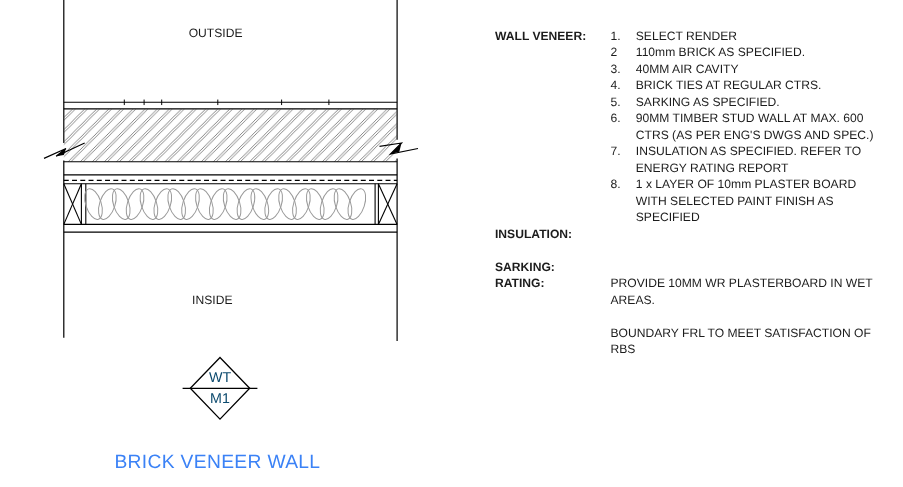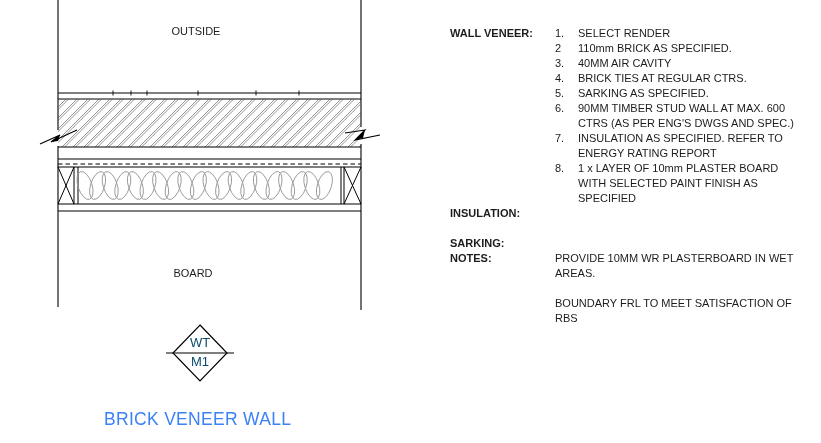--- a/index.html
+++ b/index.html
@@ -108,21 +108,21 @@
       <polygon points="355,140 365,130 363,138" fill="#000"></polygon>
     </g>
 
     <g>
       <polygon points="200,325 227,353 200,381 173,353" fill="#fff" stroke="#000" stroke-width="1.2"></polygon>
       <line x1="166" y1="353" x2="234" y2="353" stroke="#000" stroke-width="1.2"></line>
     </g>
   </svg>
 
   <div class="lbl ctr" style="left:156px;top:24px;width:80px;">OUTSIDE</div>
-  <div class="lbl ctr" style="left:153px;top:266px;width:80px;">BOARD</div>
+  <div class="lbl ctr" style="left:153px;top:266px;width:80px;">INSIDE</div>
 
   <div class="sym-txt" style="left:173px;top:336px;">WT</div>
   <div class="sym-txt" style="left:173px;top:355px;">M1</div>
 
   <div class="title">BRICK VENEER WALL</div>
 
   <div class="side-label" style="top:26px;">WALL VENEER:</div>
 
   <div class="col-list">
 
@@ -169,19 +169,19 @@
 WITH SELECTED PAINT FINISH AS
 SPECIFIED</span>
       </div>
     </div>
 
   <div class="side-label" style="top:206px;">INSULATION:</div>
 
   <div class="side-label" style="top:236px;">SARKING:</div>
   <div class="side-content" style="top:236px;"></div>
 
-  <div class="side-label" style="top:251px;">NOTES:</div>
+  <div class="side-label" style="top:251px;">RATING:</div>
   <div class="side-content" style="top:251px;">PROVIDE 10MM WR PLASTERBOARD IN WET
 AREAS.</div>
   <div class="side-content" style="top:296px;">BOUNDARY FRL TO MEET SATISFACTION OF
 RBS</div>
 
 </div>
 
 </body></html>

